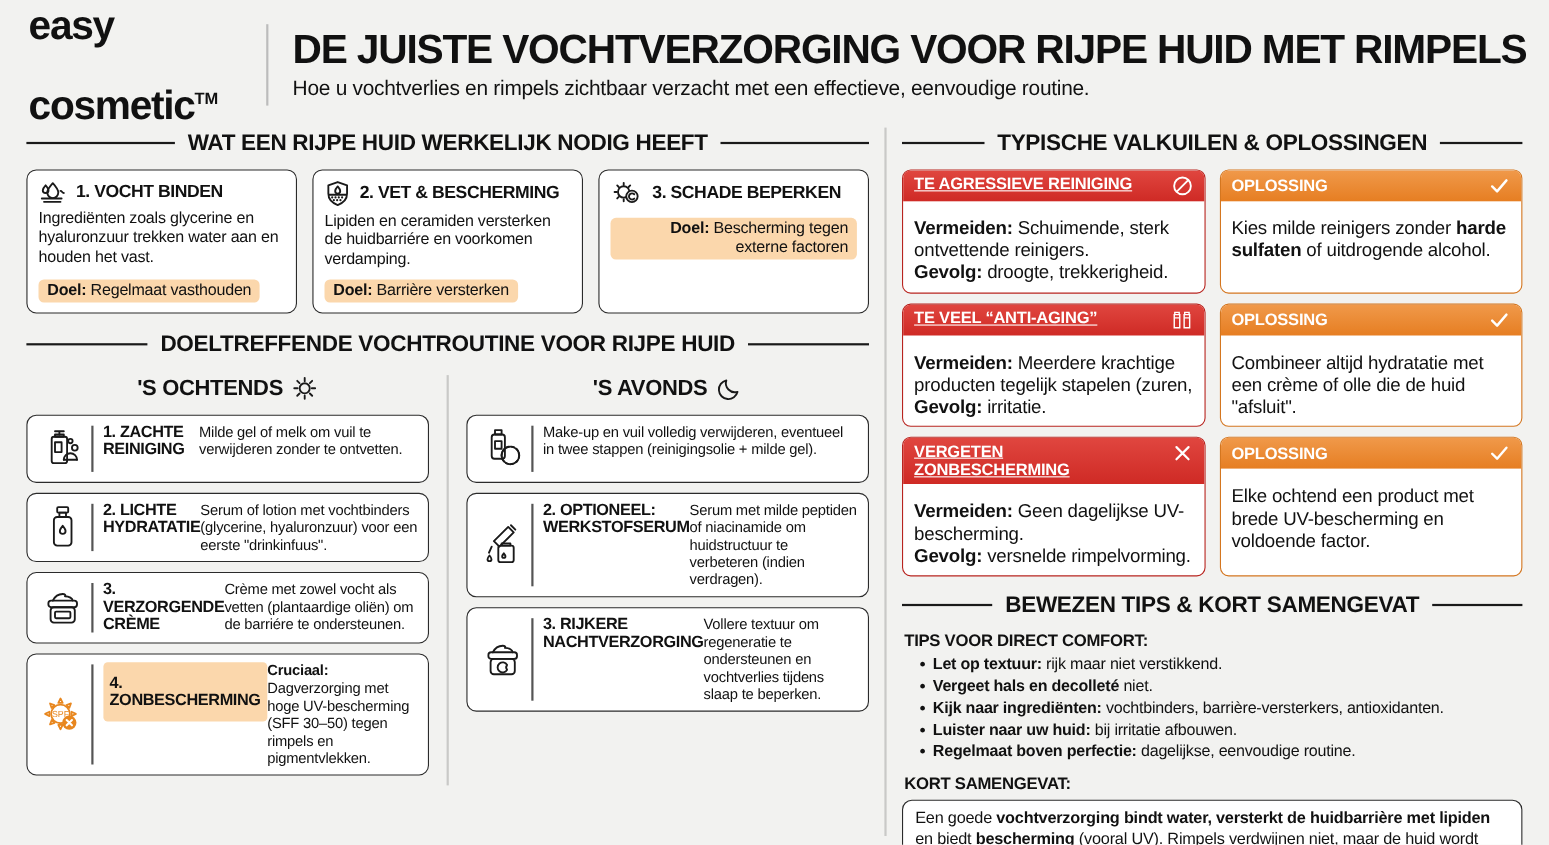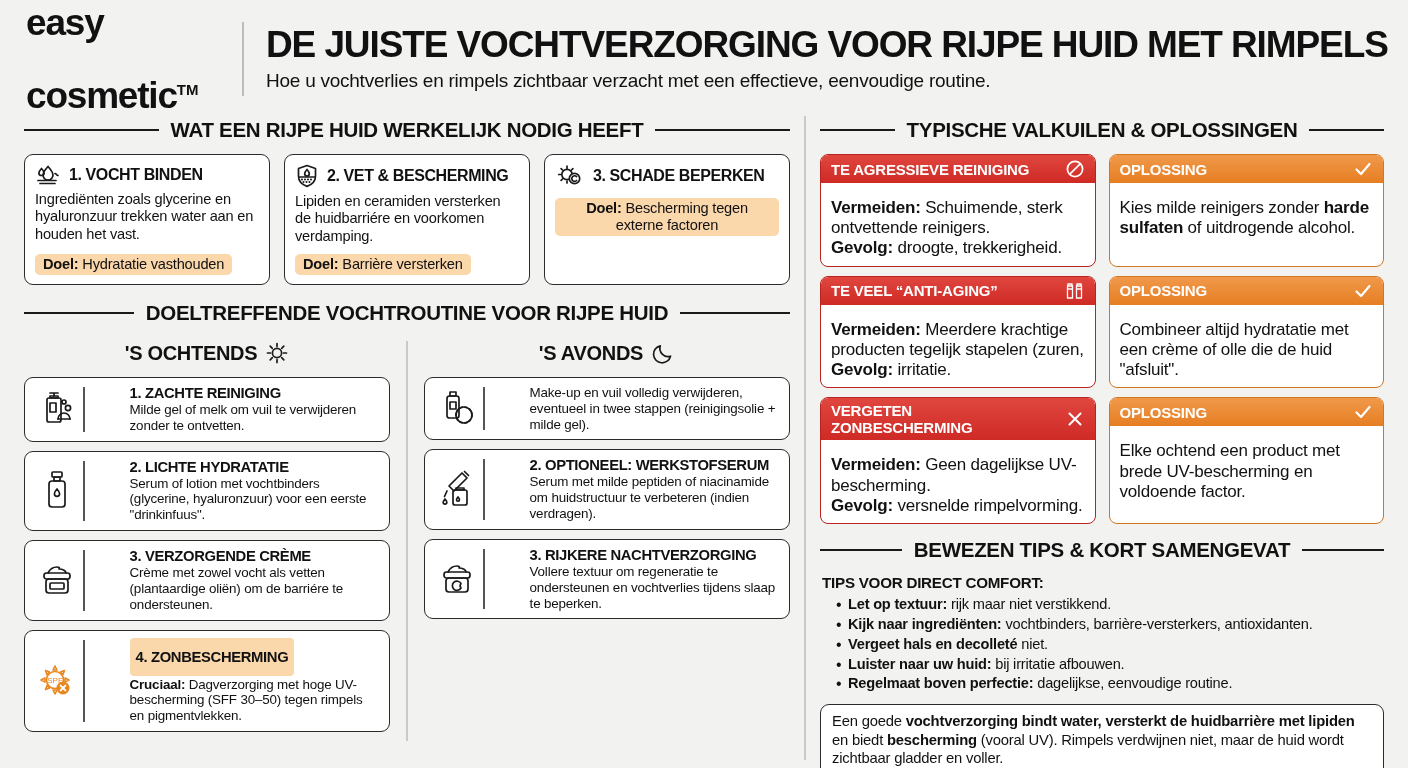--- a/index.html
+++ b/index.html
@@ -41,53 +41,53 @@
     padding: 8px 10px 9px 10px; min-height: 131px; display: flex; flex-direction: column;
   }
   .need-top { display: flex; align-items: center; gap: 8px; margin-bottom: 4px; }
   .need-title { font-size: 16px; font-weight: 800; letter-spacing: -0.4px; }
   .need-body { font-size: 14.6px; line-height: 1.19; letter-spacing: -0.2px; flex: 1 1 auto; }
   .doel {
     background: #fbd7ac; border-radius: 5px; padding: 2px 8px; font-size: 14.6px;
     letter-spacing: -0.2px; display: inline-block; margin-top: 5px; align-self: flex-start; line-height: 1.18;
   }
   .doel b { font-weight: 800; }
-  .doel.two-line { text-align: center; align-self: stretch; }
+  .doel.two-line { text-align: right; align-self: stretch; }
 
   
   .routine-cols { display: flex; gap: 0; margin-top: 2px; }
   .rcol { flex: 1 1 0; }
   .rcol-l { padding-right: 16px; }
   .rcol-r { padding-left: 16px; }
   .rcol-head { text-align: center; font-size: 20px; font-weight: 800; letter-spacing: -0.3px; margin: 4px 0 12px 0; display: flex; align-items: center; justify-content: center; gap: 8px; }
   .step-card {
     background: #fff; border: 1.6px solid #2b2b2b; border-radius: 9px;
     display: flex; align-items: stretch; padding: 7px 9px; margin-bottom: 9px; min-height: 62px;
   }
   .step-icon { flex: 0 0 46px; display: flex; align-items: center; justify-content: center; }
   .step-sep { width: 1.6px; background: #555; margin: 2px 9px 2px 3px; flex: 0 0 1.6px; }
-  .step-txt { flex: 1 1 auto; display: flex; flex-direction: column; justify-content: center; margin-left: 36px; }
+  .step-txt { flex: 1 1 auto; display: flex; flex-direction: row; justify-content: center; }
   .step-title { font-size: 14.8px; font-weight: 800; letter-spacing: -0.35px; margin-bottom: 1px; }
   .step-title.hl { background: #fbd7ac; border-radius: 4px; padding: 11px 6px; align-self: flex-start; }
   .step-body { font-size: 13.4px; line-height: 1.18; letter-spacing: -0.18px; }
   .step-body b { font-weight: 800; }
 
   
   .pit-rows { display: flex; flex-direction: column; gap: 9px; }
   .pit-row { display: flex; gap: 13px; }
   .pit-card, .sol-card {
     flex: 1 1 0; background: #fff; border-radius: 8px; overflow: hidden;
     border: 1.6px solid #2b2b2b; display: flex; flex-direction: column;
   }
   .pit-card { border-color: #b8241f; }
   .sol-card { border-color: #d4761f; }
   .pit-hd {
     background: linear-gradient(180deg,#e0463f 0%,#cf2a25 100%);
     color: #fff; font-size: 15px; font-weight: 800; letter-spacing: -0.2px;
-    padding: 4px 10px; display: flex; align-items: center; justify-content: space-between; gap: 20px;
+    padding: 4px 10px; display: flex; justify-content: space-between; gap: 20px; text-decoration: underline;
   }
   .sol-hd {
     background: linear-gradient(180deg,#f0994a 0%,#e67e22 100%);
     color: #fff; font-size: 15px; font-weight: 800; letter-spacing: -0.2px;
     padding: 4px 10px; display: flex; align-items: center; justify-content: space-between; gap: 8px;
   }
   .pit-bd, .sol-bd { padding: 15px 10px 7px 10px; font-size: 17px; line-height: 1.19; letter-spacing: -0.2px; flex: 1 1 auto; }
   .pit-bd b, .sol-bd b { font-weight: 800; }
 
   
@@ -142,21 +142,21 @@
                 <path d="M13 3.5c0 0 5 5.5 5 8.6a5 5 0 0 1-10 0c0-3.1 5-8.6 5-8.6z"></path>
                 <path d="M6.5 5.5c0 0 2.6 2.8 2.6 4.4a2.6 2.6 0 0 1-5.2 0c0-1.6 2.6-4.4 2.6-4.4z"></path>
                 <path d="M3 17.5h18M5 20.5h15"></path>
                     <path d="M20 10.5c1.5 0 1.5 2 3 2"></path>
               </g>
                 </svg>
             </span>
             <span class="need-title">1. VOCHT BINDEN</span>
           </div>
           <div class="need-body">Ingrediënten zoals glycerine en hyaluronzuur trekken water aan en houden het vast.</div>
-          <div class="doel"><b>Doel:</b> <span>Hydratatie vasthouden</span></div>
+          <div class="doel"><b>Doel:</b> <span>Regelmaat vasthouden</span></div>
         </div>
 
         <div class="need-card">
           <div class="need-top">
             <span>
               <svg width="24" height="26" viewBox="0 0 24 26">
                   <g class="ic">
                 <path d="M12 2.5 3.5 5.5v7.5c0 5.5 4.1 8.8 8.5 10.4 4.4-1.6 8.5-4.9 8.5-10.4V5.5z"></path>
                 <path d="M12 6.5c0 0 2.3 2.6 2.3 4.2a2.3 2.3 0 0 1-4.6 0c0-1.6 2.3-4.2 2.3-4.2z"></path>
                 <path d="M4.5 14h15"></path>
@@ -472,24 +472,25 @@
 
       <div class="sec-head" style="margin-top:14px">
         <div class="ln"></div>
         <div class="tx">BEWEZEN TIPS &amp; KORT SAMENGEVAT</div>
         <div class="ln"></div>
       </div>
 
       <div class="tips-label">TIPS VOOR DIRECT COMFORT:</div>
       <ul class="tips-list">
         <li><b>Let op textuur:</b><span> rijk maar niet verstikkend.</span></li>
+        <li><b>Vergeet hals en decolleté</b><span> niet.</span></li>
         <li><b>Kijk naar ingrediënten:</b><span> vochtbinders, barrière-versterkers, antioxidanten.</span></li>
-        <li><b>Vergeet hals en decolleté</b><span> niet.</span></li>
         <li><b>Luister naar uw huid:</b><span> bij irritatie afbouwen.</span></li>
         <li><b>Regelmaat boven perfectie:</b><span> dagelijkse, eenvoudige routine.</span></li>
       </ul>
 
+      <div class="sum-label">KORT SAMENGEVAT:</div>
       <div class="sum-box">
         <p><span>Een goede </span><b>vochtverzorging bindt water, versterkt de huidbarrière met lipiden</b><span> en biedt </span><b>bescherming</b><span> (vooral UV). Rimpels verdwijnen niet, maar de huid wordt zichtbaar gladder en voller.</span></p>
       </div>
     </div>
   </div>
 </div>
 
 </body></html>

